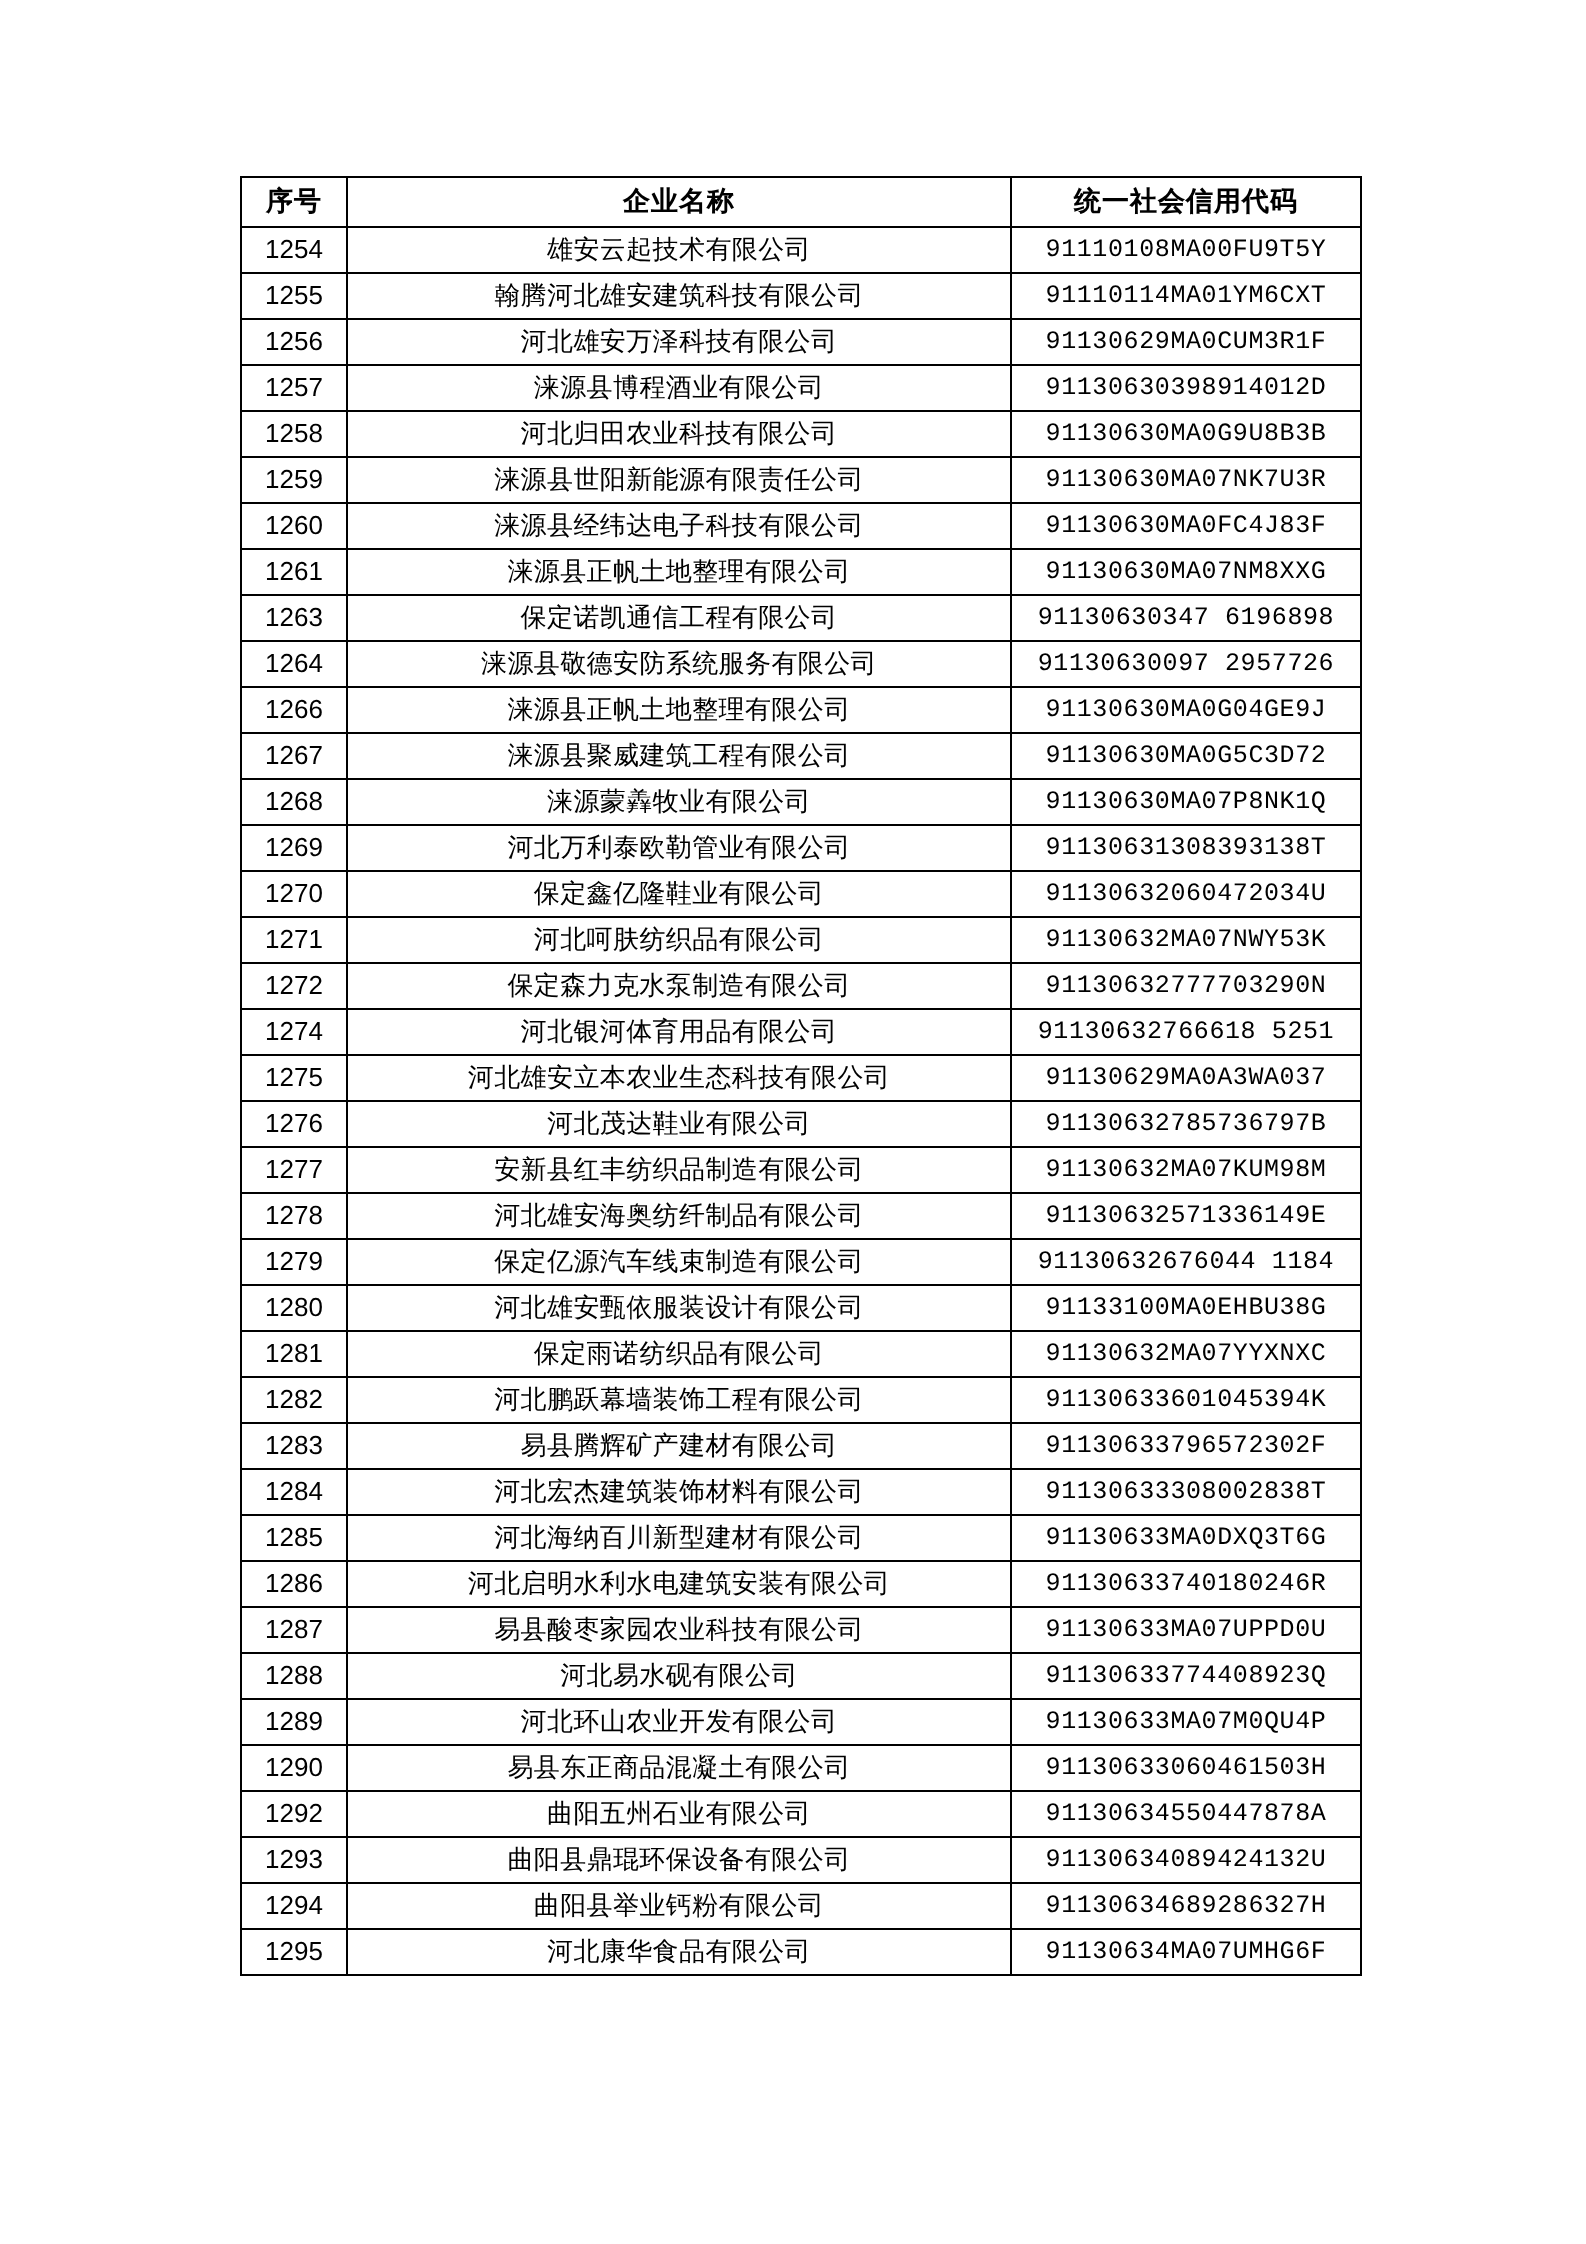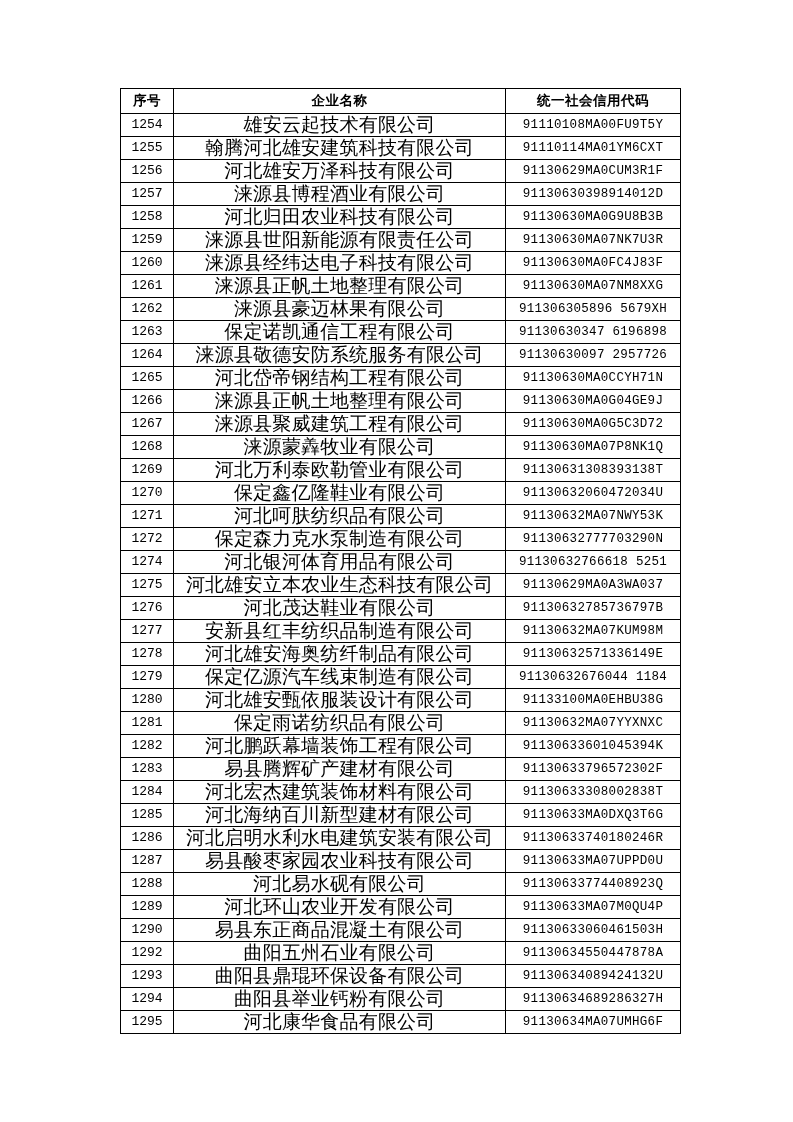--- a/index.html
+++ b/index.html
@@ -57,25 +57,25 @@
   table.reg-table thead th {
     font-weight: bold;
     font-size: 13.5px;
     height: 24px;
     line-height: 24px;
     letter-spacing: 0.5px;
   }
 
   td.cell-seq {
     font-size: 13px;
-    font-family: Liberation Mono, monospace;
+    font-family: Liberation Sans, sans-serif;
   }
 
   td.cell-name {
-    font-size: 19px;
+    font-size: 13px;
     letter-spacing: 0.2px;
   }
 
   td.cell-code {
     font-size: 12.5px;
     font-family: Liberation Mono, monospace;
     letter-spacing: 0.3px;
   }
 </style>
 </head>
@@ -131,38 +131,28 @@
             <td class="cell-seq">1260</td>
             <td class="cell-name">涞源县经纬达电子科技有限公司</td>
             <td class="cell-code">91130630MA0FC4J83F</td>
           </tr>
           <tr>
             <td class="cell-seq">1261</td>
             <td class="cell-name">涞源县正帆土地整理有限公司</td>
             <td class="cell-code">91130630MA07NM8XXG</td>
           </tr>
           <tr>
-            <td class="cell-seq">1262</td>
-            <td class="cell-name">涞源县豪迈林果有限公司</td>
-            <td class="cell-code">911306305896 5679XH</td>
-          </tr>
-          <tr>
             <td class="cell-seq">1263</td>
             <td class="cell-name">保定诺凯通信工程有限公司</td>
             <td class="cell-code">91130630347 6196898</td>
           </tr>
           <tr>
             <td class="cell-seq">1264</td>
             <td class="cell-name">涞源县敬德安防系统服务有限公司</td>
             <td class="cell-code">91130630097 2957726</td>
-          </tr>
-          <tr>
-            <td class="cell-seq">1265</td>
-            <td class="cell-name">河北岱帝钢结构工程有限公司</td>
-            <td class="cell-code">91130630MA0CCYH71N</td>
           </tr>
           <tr>
             <td class="cell-seq">1266</td>
             <td class="cell-name">涞源县正帆土地整理有限公司</td>
             <td class="cell-code">91130630MA0G04GE9J</td>
           </tr>
           <tr>
             <td class="cell-seq">1267</td>
             <td class="cell-name">涞源县聚威建筑工程有限公司</td>
             <td class="cell-code">91130630MA0G5C3D72</td>

